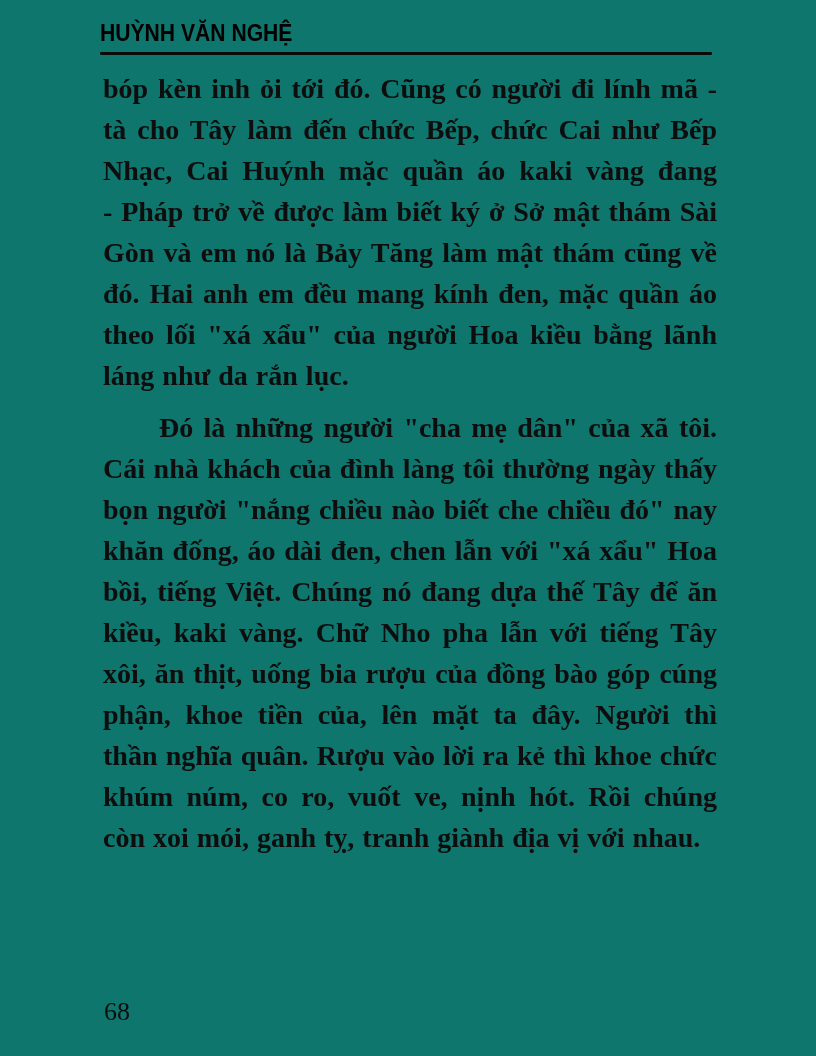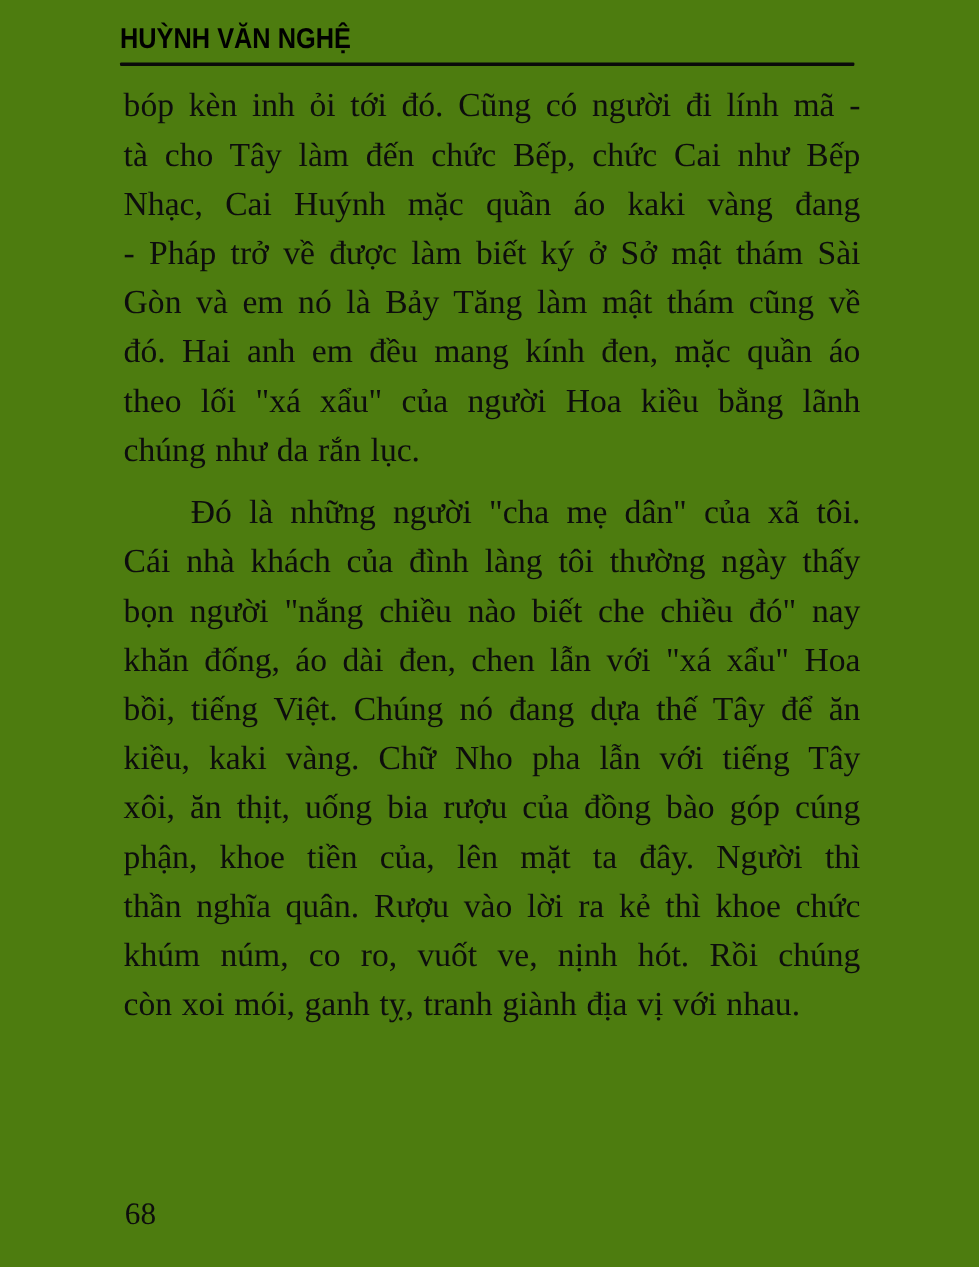--- a/index.html
+++ b/index.html
@@ -5,21 +5,21 @@
   html, body {
     margin: 0;
     padding: 0;
     background: #e9e9e9;
   }
   .page {
     position: relative;
     width: 816px;
     height: 1056px;
     margin: 0 auto;
-    background: #4d7c0f;
+    background: #0f766e;
     overflow: hidden;
     font-family: "Liberation Serif", "DejaVu Serif", serif;
     color: #0d0d0d;
   }
   .running-head {
     position: absolute;
     left: 100px;
     top: 19px;
     width: 612px;
   }
@@ -50,20 +50,21 @@
     width: 614px;
     font-size: 28px;
     line-height: 41px;
     word-spacing: 1px;
   }
   .paragraph { margin: 0; }
   .paragraph + .paragraph { margin-top: 11px; }
   .line {
     white-space: normal;
     text-align: left;
+    font-weight: bold;
   }
   .line.fill {
     text-align: justify;
     text-align-last: justify;
   }
   .line.indent {
     padding-left: 56px;
   }
   .page-number {
     position: absolute;
@@ -84,21 +85,21 @@
 
   <div class="body-text">
       <div class="paragraph">
         <div class="line fill">bóp kèn inh ỏi tới đó. Cũng có người đi lính mã -</div>
         <div class="line fill">tà cho Tây làm đến chức Bếp, chức Cai như Bếp</div>
         <div class="line fill">Nhạc, Cai Huýnh mặc quần áo kaki vàng đang</div>
         <div class="line fill">- Pháp trở về được làm biết ký ở Sở mật thám Sài</div>
         <div class="line fill">Gòn và em nó là Bảy Tăng làm mật thám cũng về</div>
         <div class="line fill">đó. Hai anh em đều mang kính đen, mặc quần áo</div>
         <div class="line fill">theo lối "xá xẩu" của người Hoa kiều bằng lãnh</div>
-        <div class="line">chúng như da rắn lục.</div>
+        <div class="line">láng như da rắn lục.</div>
       </div>
       <div class="paragraph">
         <div class="line fill indent">Đó là những người "cha mẹ dân" của xã tôi.</div>
         <div class="line fill">Cái nhà khách của đình làng tôi thường ngày thấy</div>
         <div class="line fill">bọn người "nắng chiều nào biết che chiều đó" nay</div>
         <div class="line fill">khăn đống, áo dài đen, chen lẫn với "xá xẩu" Hoa</div>
         <div class="line fill">bồi, tiếng Việt. Chúng nó đang dựa thế Tây để ăn</div>
         <div class="line fill">kiều, kaki vàng. Chữ Nho pha lẫn với tiếng Tây</div>
         <div class="line fill">xôi, ăn thịt, uống bia rượu của đồng bào  góp cúng</div>
         <div class="line fill">phận, khoe tiền của, lên mặt ta đây. Người thì</div>

